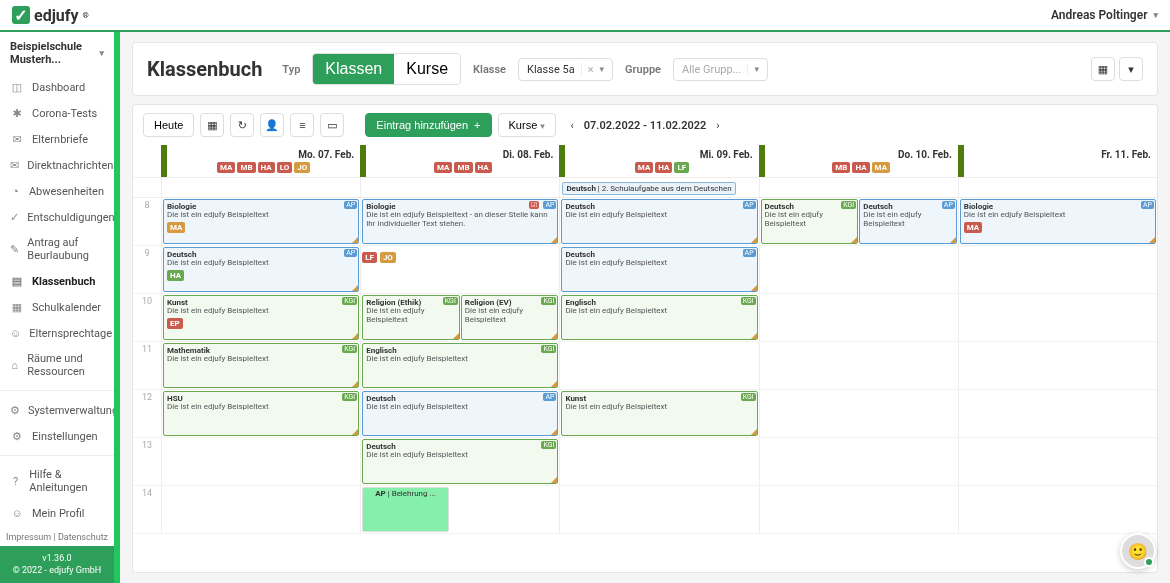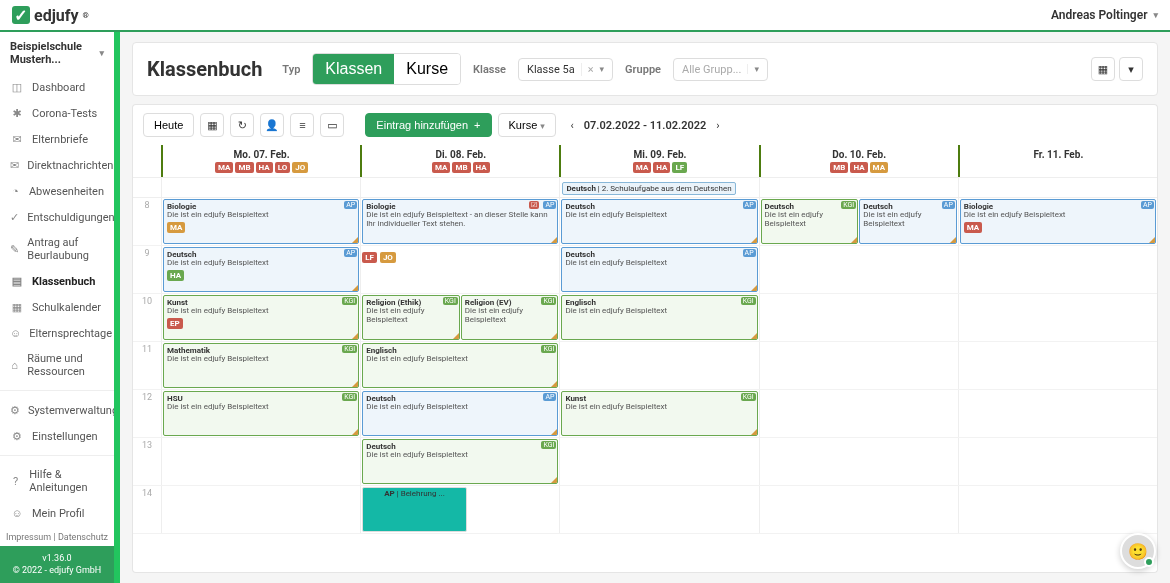--- a/index.html
+++ b/index.html
@@ -33,21 +33,21 @@
 .iconbtn { border: 1px solid #ddd; background: #fff; border-radius: 4px; width: 24px; height: 24px; display: inline-flex; align-items: center; justify-content: center; cursor: pointer; font-size: 11px; }
 .toolbar { background: #fff; border: 1px solid #e5e5e5; border-bottom: none; border-radius: 4px 4px 0 0; padding: 8px 10px; display: flex; align-items: center; gap: 6px; }
 .btn { border: 1px solid #ddd; background: #fff; border-radius: 4px; padding: 5px 10px; font-size: 11px; cursor: pointer; }
 .btn-primary { background: #2e9e5b; color: #fff; border-color: #2e9e5b; display: flex; align-items: center; gap: 6px; }
 .date-nav { position: absolute; left: 50%; transform: translateX(-50%); display: flex; align-items: center; gap: 10px; font-size: 11px; }
 .date-range { font-weight: 600; }
 .toolbar { position: relative; }
 .toolbar .rt { gap: 6px; margin-left: 15px; }
 .cal-wrap { flex: 1; background: #fff; border: 1px solid #e5e5e5; border-top: none; border-radius: 0 0 4px 4px; overflow: hidden; display: flex; flex-direction: column; }
 .cal-head { display: grid; grid-template-columns: 28px repeat(5, 1fr); border-bottom: 1px solid #eee; }
-.day-head { padding: 4px 6px; text-align: center; font-size: 10px; font-weight: 700; border-left: 2px solid #4d7c0f; }
+.day-head { padding: 4px 6px; text-align: right; font-size: 10px; font-weight: 700; border-left: 6px solid #4d7c0f; }
 .day-head .tags { margin-top: 2px; display: flex; justify-content: center; gap: 2px; }
 .tag { display: inline-block; padding: 1px 3px; border-radius: 2px; font-size: 8px; font-weight: 700; color: #fff; }
 .t-red { background: #c95a4d; } .t-orange { background: #d69a3f; } .t-green { background: #6aa84f; }
 .note-row { display: grid; grid-template-columns: 28px repeat(5, 1fr); border-bottom: 1px solid #eee; min-height: 18px; }
 .note-cell { border-left: 1px solid #eee; padding: 2px; }
 .note { border: 1px solid #88b7d8; background: #eaf3fa; border-radius: 2px; padding: 1px 3px; font-size: 8px; display: inline-block; }
 .cal-body { flex: 1; overflow-y: auto; }
 .hour-row { display: grid; grid-template-columns: 28px repeat(5, 1fr); min-height: 48px; border-bottom: 1px solid #f2f2f2; }
 .hour-lbl { display: flex; align-items: flex-start; justify-content: center; padding-top: 2px; font-size: 9px; color: #aaa; }
 .day-cell { border-left: 1px solid #eee; padding: 1px; display: flex; gap: 1px; position: relative; }
@@ -55,21 +55,21 @@
 .event .subj { font-weight: 700; }
 .event .desc { font-size: 8px; color: #555; line-height: 1.1; }
 .ev-green { border-color: #6aa84f; background: #f2f9ef; }
 .ev-blue  { border-color: #5a9bd4; background: #eef5fb; }
 .badge { position: absolute; top: 1px; right: 1px; font-size: 7px; padding: 0 2px; border-radius: 2px; color: #fff; }
 .b-ap { background: #5a9bd4; } .b-kgi { background: #6aa84f; } .b-red { background: #c95a4d; }
 .ev-tags { margin-top: 2px; }
 .corner { position: absolute; bottom: 0; right: 0; width: 0; height: 0; border-left: 6px solid transparent; border-bottom: 6px solid #d69a3f; }
 .chat-avatar { position: fixed; bottom: 14px; right: 14px; width: 36px; height: 36px; border-radius: 50%; background: #ddd; border: 2px solid #fff; box-shadow: 0 2px 6px rgba(0,0,0,.2); display: flex; align-items: center; justify-content: center; font-size: 16px; }
 .chat-dot { position: absolute; bottom: 0; right: 0; width: 10px; height: 10px; background: #2e9e5b; border: 2px solid #fff; border-radius: 50%; }
-.pill { border: 1px solid #ddd; background: #14b8a6; border-radius: 2px; padding: 1px 21px; font-size: 8px; display: inline-block; }
+.pill { border: 1px solid #ddd; background: #86efac; border-radius: 2px; padding: 1px 12px; font-size: 8px; display: inline-block; }
 </style>
 </head>
 <body>
 
 <div class="app">
   <div class="topbar">
     <div class="logo">
       <span class="logo-icon">✓</span>
       <span>edjufy</span>
         <sup style="font-size:8px">®</sup>

